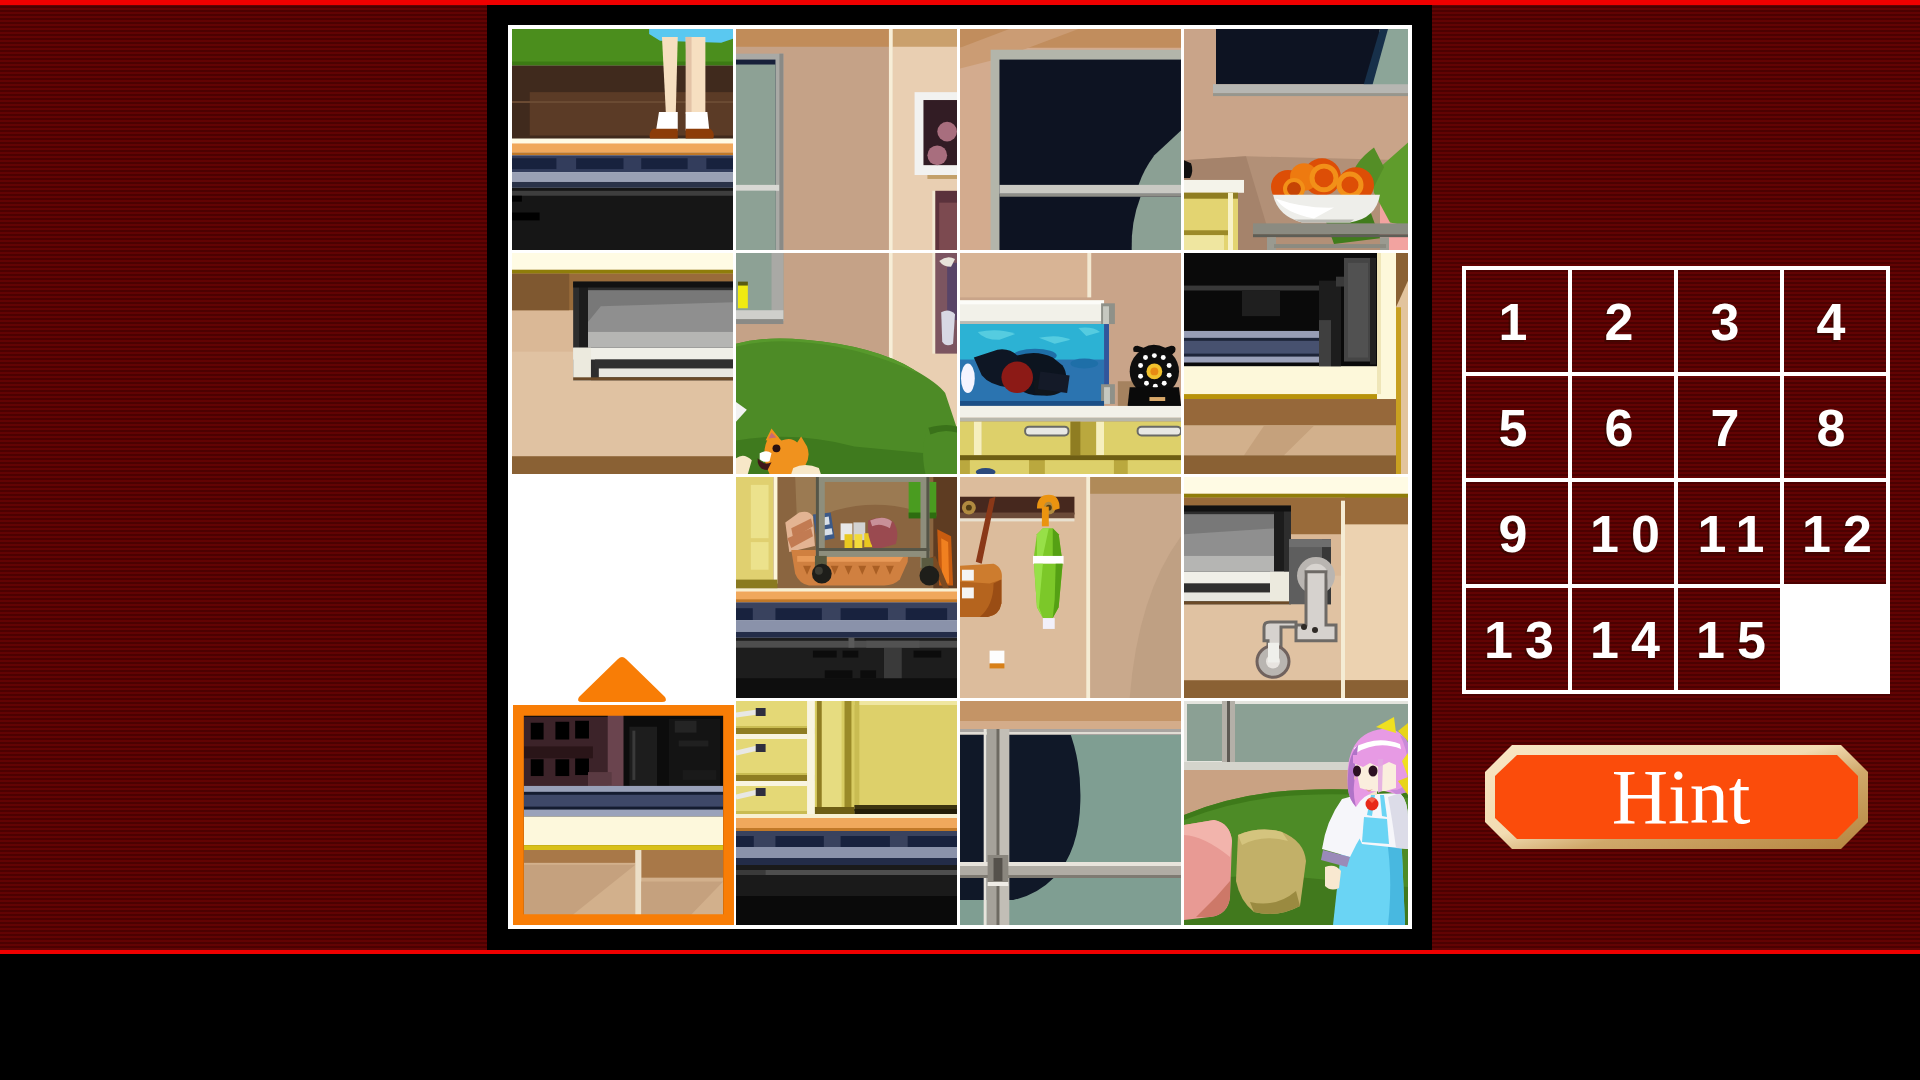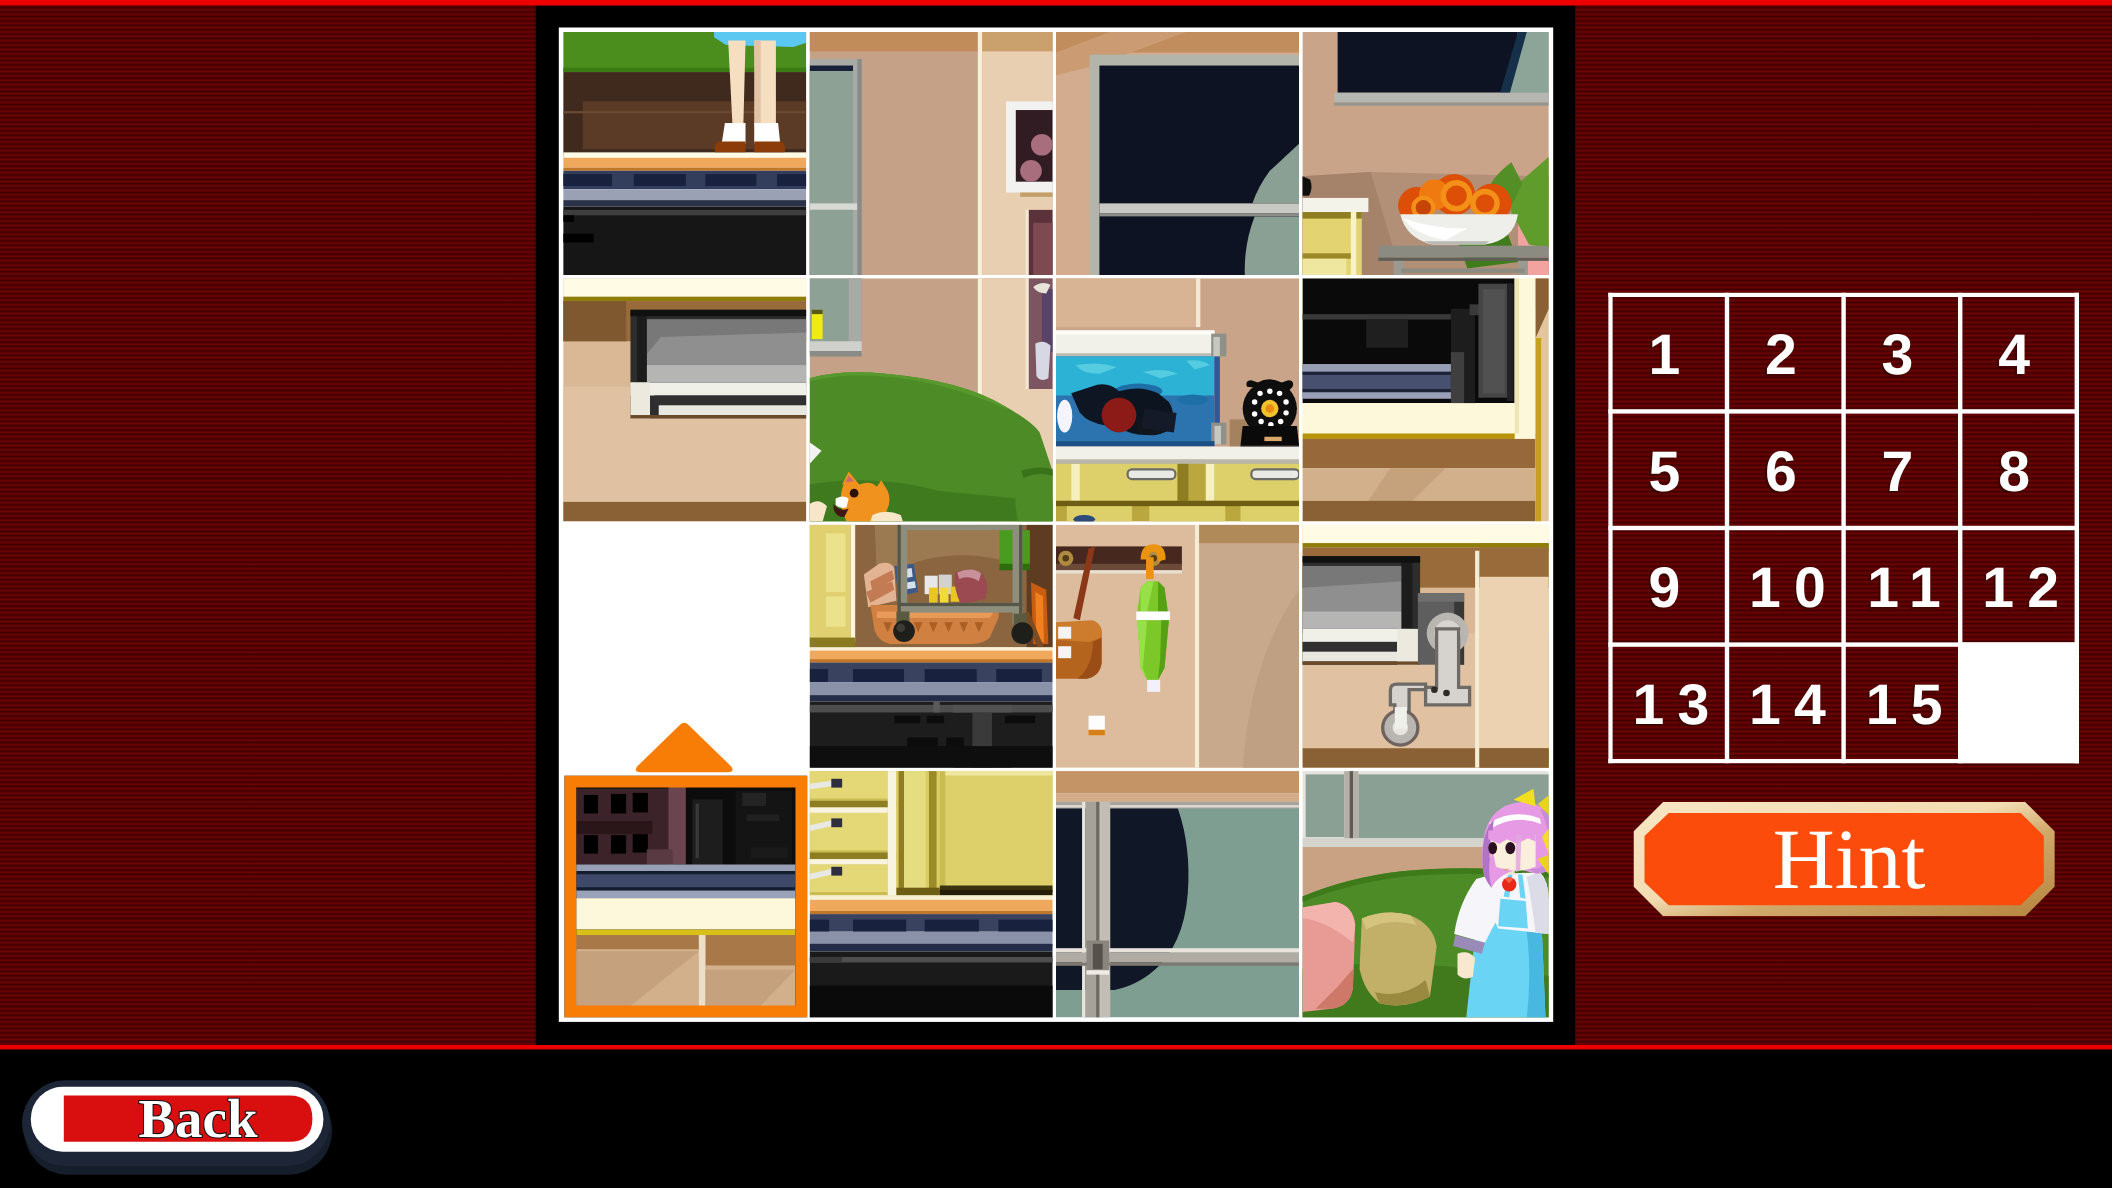--- a/index.html
+++ b/index.html
@@ -805,46 +805,32 @@
           <text x="169" y="286">10</text>
           <text x="275" y="286">11</text>
           <text x="381" y="286">12</text>
         <text x="63" y="392">13</text>
           <text x="169" y="392">14</text>
           <text x="275" y="392">15</text>
       </g>
     </svg>
   </div>
 
-  <div class="abs" style="left:1485px;top:729px;width:383px;height:104px;">
+  <div class="abs" style="left:1485px;top:745px;width:383px;height:104px;">
     <svg width="383" height="104" viewBox="0 0 383 104">
       <defs>
         <linearGradient id="bevel" x1="0" y1="0" x2="1" y2="1">
           <stop offset="0" stop-color="#f8e6c4"></stop>
             <stop offset="0.45" stop-color="#f2dcb2"></stop>
           <stop offset="0.62" stop-color="#d0a86a"></stop>
             <stop offset="1" stop-color="#b5853f"></stop>
         </linearGradient>
       </defs>
 
       <polygon points="27,0 356,0 383,27 383,77 356,104 27,104 0,77 0,27" fill="url(#bevel)"></polygon>
 
       <polygon points="32,10 352,10 373,31 373,73 352,94 32,94 10,73 10,31" fill="#fb4c0b"></polygon>
 
       <text x="196" y="78" font-family="Liberation Serif, serif" font-size="78" fill="#ffffff" text-anchor="middle">Hint</text>
     </svg>
   </div>
 
-  <div class="abs" style="left:18px;top:978px;width:290px;height:92px;">
-    <svg width="290" height="92" viewBox="0 0 290 92">
-
-      <rect x="4" y="10" width="280" height="80" rx="40" fill="#161d2b"></rect>
-
-      <rect x="2" y="4" width="280" height="78" rx="39" fill="#1d2637"></rect>
-
-      <rect x="10" y="10" width="266" height="59" rx="29" fill="#ffffff"></rect>
-
-      <path d="M40,18 L245,18 Q266,18 266,39 Q266,60 245,60 L40,60 Z" fill="#d90f0f"></path>
-
-      <text x="162" y="56" font-family="Liberation Serif, serif" font-weight="bold" font-size="50" fill="#ffffff" stroke="#10131c" stroke-width="2" paint-order="stroke" text-anchor="middle">Back</text>
-    </svg>
-  </div>
 </div>
 
 </body></html>

